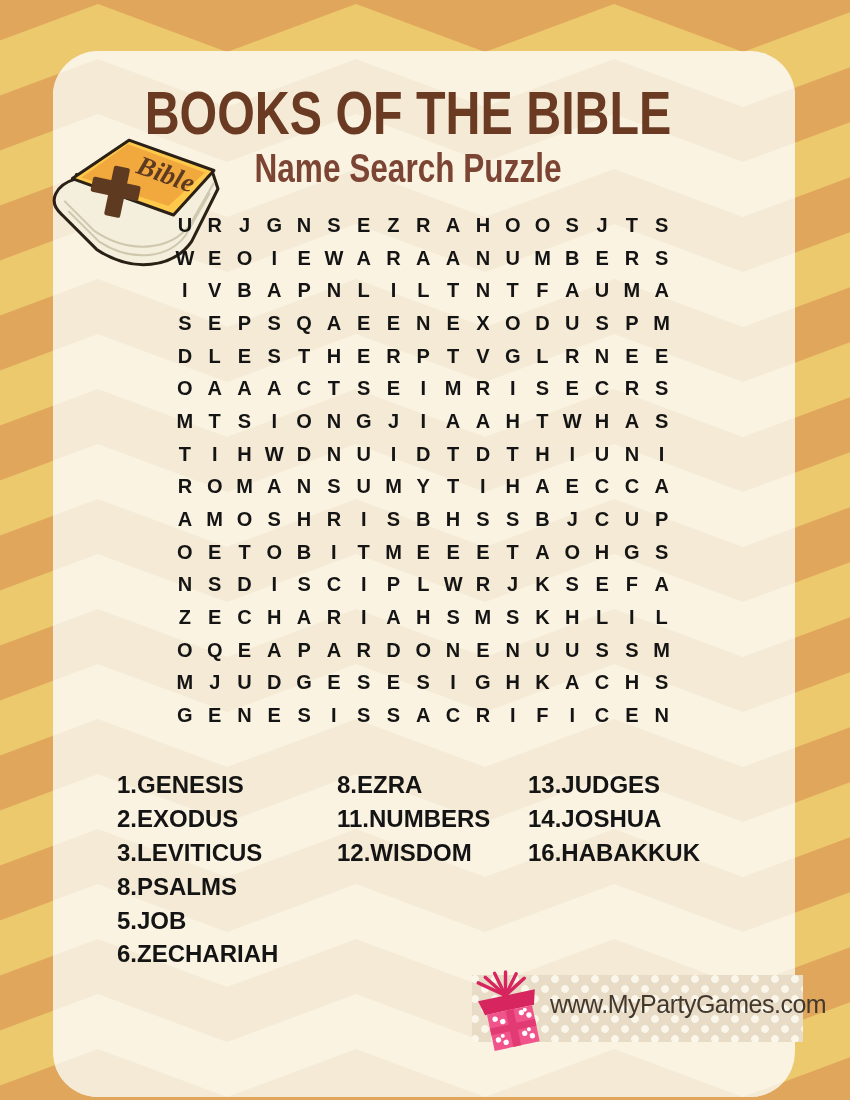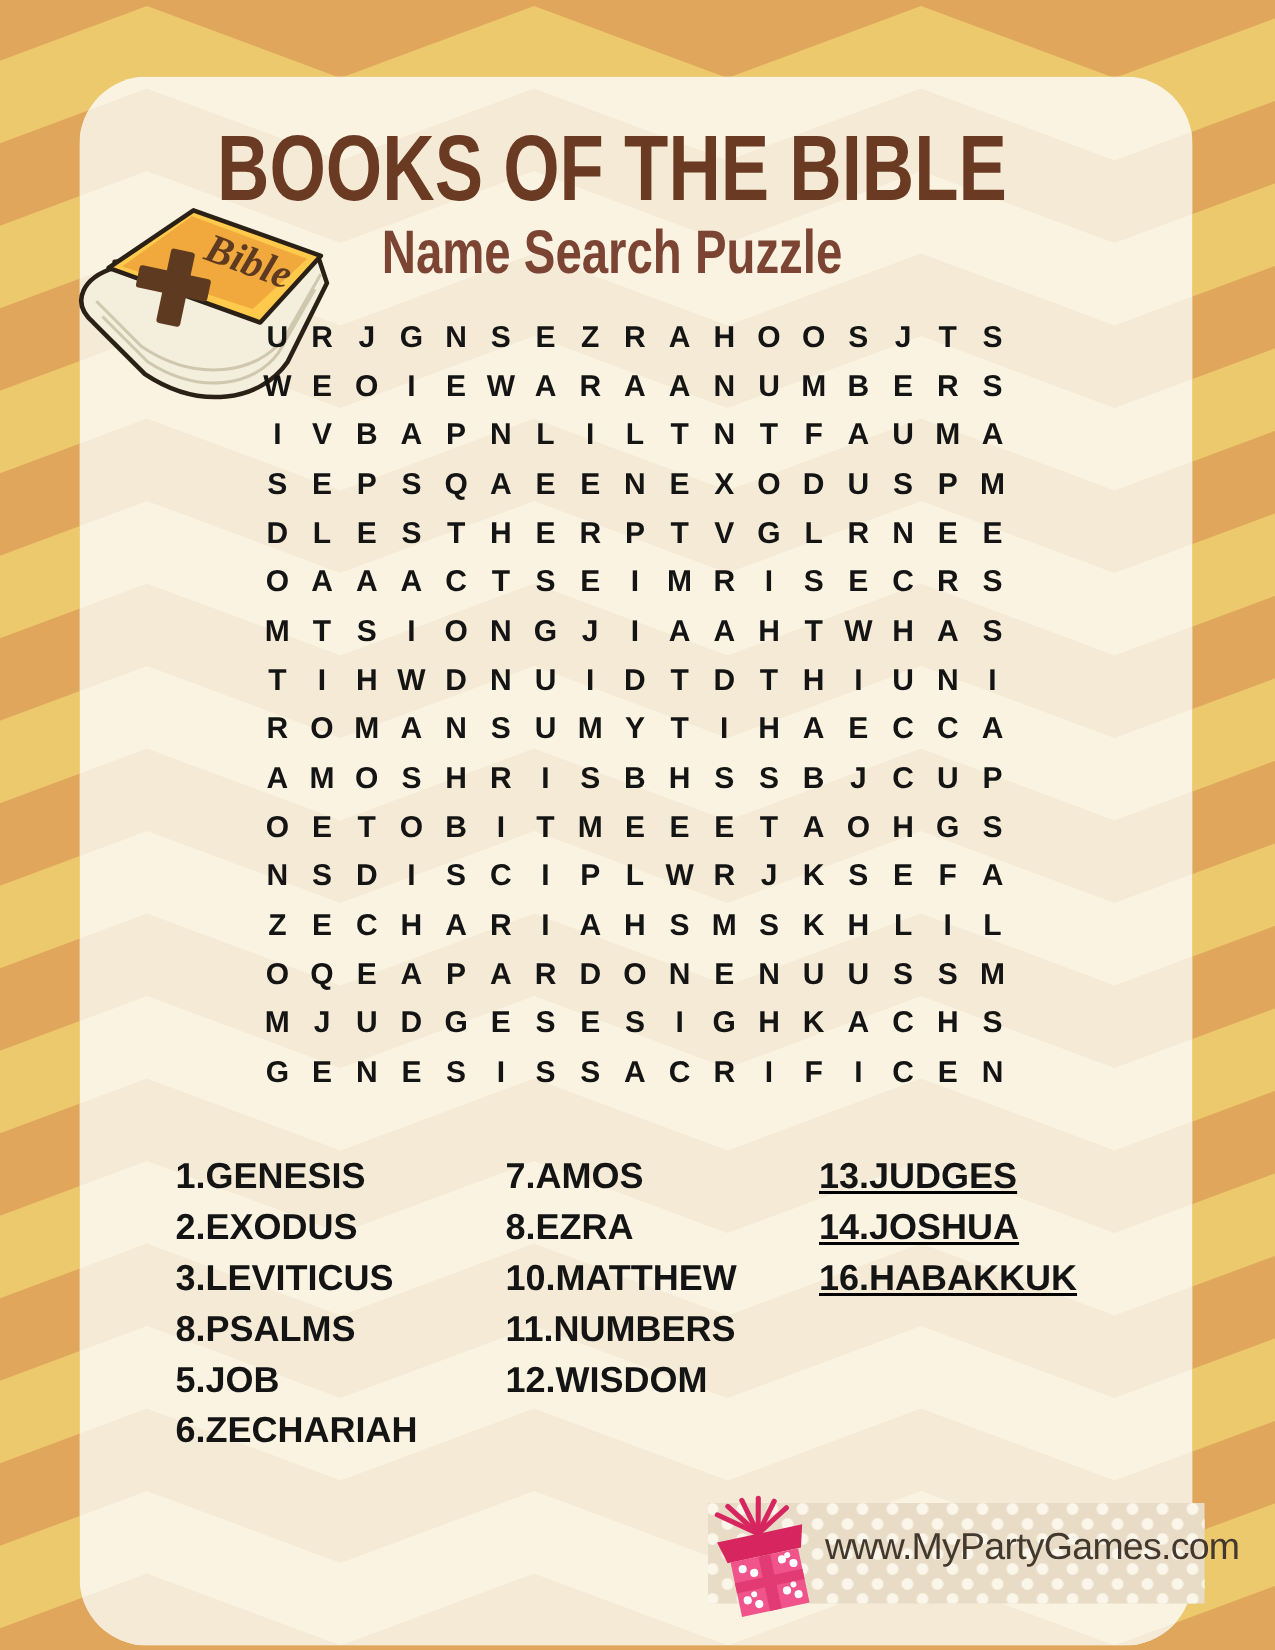--- a/index.html
+++ b/index.html
@@ -47,36 +47,35 @@
   }
   .grid-cell{
     display:flex;align-items:center;justify-content:center;
     font-size:20px;font-weight:bold;color:var(--grid-letter,#141414);
   }
 
   .words{position:absolute;left:117px;top:768px;width:620px;height:200px;}
   .word-col{position:absolute;top:0;}
   .word-col.c0{left:0;}
   .word-col.c1{left:220px;}
-  .word-col.c2{left:429px;text-decoration:underline;}
+  .word-col.c2{left:411px;}
   .word-item{
     height:33.9px;line-height:33.9px;
     font-size:24px;font-weight:bold;color:var(--word-text,#141414);
     white-space:nowrap;
   }
 
   .banner{
     position:absolute;left:472px;top:975px;width:331px;height:67px;
     background-image:
       radial-gradient(circle,#FBF6EA 3.5px,rgba(0,0,0,0) 4.3px),
       radial-gradient(circle,#FBF6EA 3.5px,rgba(0,0,0,0) 4.3px);
     background-size:20px 20px,20px 20px;
     background-position:3px 4px,13px 14px;
     background-color:var(--banner-bg,#E8DCC6);
-    margin-top:27px;
   }
   .gift{position:absolute;left:2px;top:-6px;width:72px;height:80px;overflow:visible;}
   .gift .ray{stroke:var(--gift-dark-pink,#D6255F);stroke-width:3.4;stroke-linecap:round;}
   .gift .lid{fill:var(--gift-dark-pink,#D6255F);}
   .gift .box{fill:var(--gift-pink,#F0548B);}
   .gift .ribbon{fill:var(--gift-mid-pink,#E23B74);}
   .gift .dot{fill:#FFFFFF;}
   .site{
     position:absolute;left:78px;right:4px;top:0;height:58px;line-height:58px;
     text-align:center;font-size:25px;letter-spacing:-0.5px;
@@ -417,23 +416,21 @@
   <div class="words">
       <div class="word-col c0">
         <div class="word-item">1.GENESIS</div>
         <div class="word-item">2.EXODUS</div>
         <div class="word-item">3.LEVITICUS</div>
         <div class="word-item">8.PSALMS</div>
         <div class="word-item">5.JOB</div>
         <div class="word-item">6.ZECHARIAH</div>
       </div>
       <div class="word-col c1">
-        <div class="word-item">7.AMOS</div>
         <div class="word-item">8.EZRA</div>
-        <div class="word-item">10.MATTHEW</div>
         <div class="word-item">11.NUMBERS</div>
         <div class="word-item">12.WISDOM</div>
       </div>
       <div class="word-col c2">
         <div class="word-item">13.JUDGES</div>
         <div class="word-item">14.JOSHUA</div>
         <div class="word-item">16.HABAKKUK</div>
       </div>
     </div>
 

